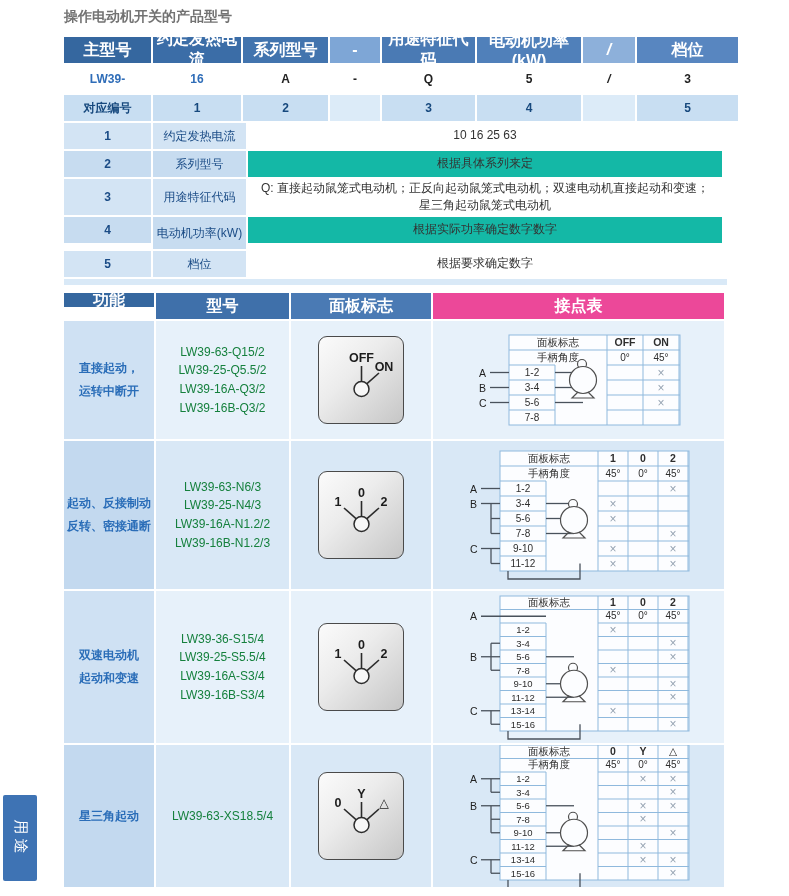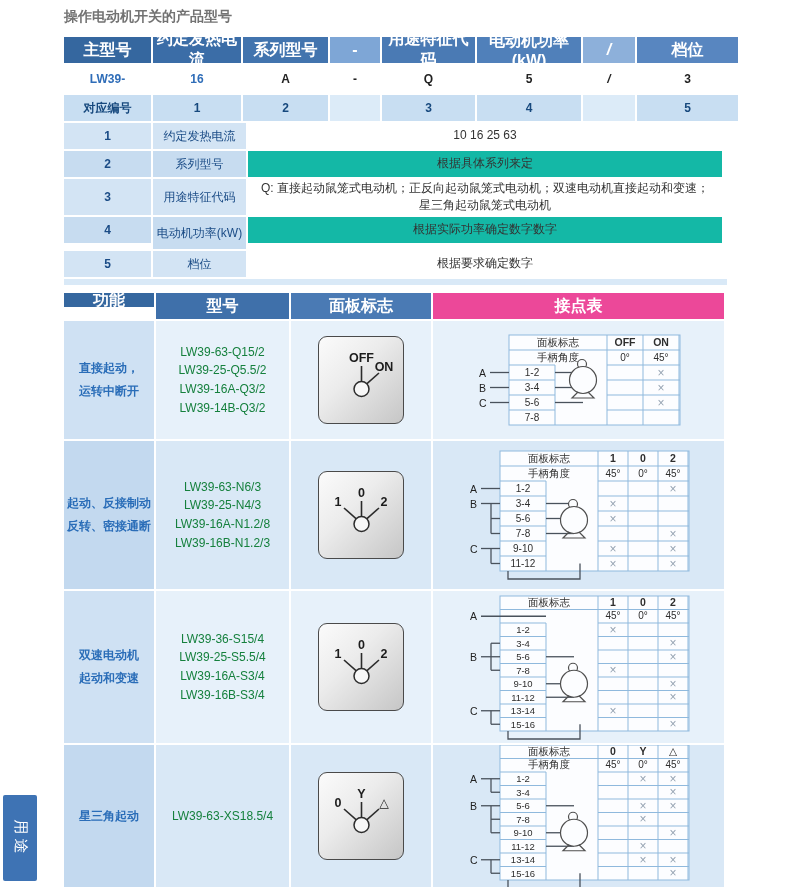--- a/index.html
+++ b/index.html
@@ -108,21 +108,21 @@
             <div class="func-text">
               <div>直接起动，</div>
               <div>运转中断开</div>
             </div>
           </div>
           <div class="cell frow-odd" style="height: 118px;">
             <div class="models">
               <div>LW39-63-Q15/2</div>
               <div>LW39-25-Q5.5/2</div>
               <div>LW39-16A-Q3/2</div>
-              <div>LW39-14B-Q3/2</div>
+              <div>LW39-16B-Q3/2</div>
             </div>
           </div>
           <div class="cell frow-odd" style="height: 118px;">
             <div class="panel"><svg width="83" height="85" viewBox="0 0 83 85">
                 <line x1="41.5" y1="29" x2="41.5" y2="44" stroke="#2b2b2b" stroke-width="1.6"></line>
                 <text x="41.5" y="25" text-anchor="middle" font-size="12.5" font-weight="bold" fill="#1c1c1c">OFF</text>
                 <line x1="59" y1="36" x2="46.7" y2="46.8" stroke="#2b2b2b" stroke-width="1.6"></line>
                 <text x="64" y="34" text-anchor="middle" font-size="12.5" font-weight="bold" fill="#1c1c1c">ON</text>
                 <circle cx="41.5" cy="52" r="7.5" fill="#f7f7f7" stroke="#2b2b2b" stroke-width="1.5"></circle>
               </svg></div>
@@ -175,21 +175,21 @@
           <div class="cell func-cell-even" style="height: 148px;">
             <div class="func-text">
               <div>起动、反接制动</div>
               <div>反转、密接通断</div>
             </div>
           </div>
           <div class="cell frow-even" style="height: 148px;">
             <div class="models">
               <div>LW39-63-N6/3</div>
               <div>LW39-25-N4/3</div>
-              <div>LW39-16A-N1.2/8</div>
+              <div>LW39-16A-N1.2/2</div>
               <div>LW39-16B-N1.2/3</div>
             </div>
           </div>
           <div class="cell frow-even" style="height: 148px;">
             <div class="panel"><svg width="83" height="85" viewBox="0 0 83 85">
                 <line x1="24" y1="36" x2="36.3" y2="46.8" stroke="#2b2b2b" stroke-width="1.6"></line>
                 <text x="18" y="34" text-anchor="middle" font-size="12.5" font-weight="bold" fill="#1c1c1c">1</text>
                 <line x1="41.5" y1="29" x2="41.5" y2="44" stroke="#2b2b2b" stroke-width="1.6"></line>
                 <text x="41.5" y="25" text-anchor="middle" font-size="12.5" font-weight="bold" fill="#1c1c1c">0</text>
                 <line x1="59" y1="36" x2="46.7" y2="46.8" stroke="#2b2b2b" stroke-width="1.6"></line>

